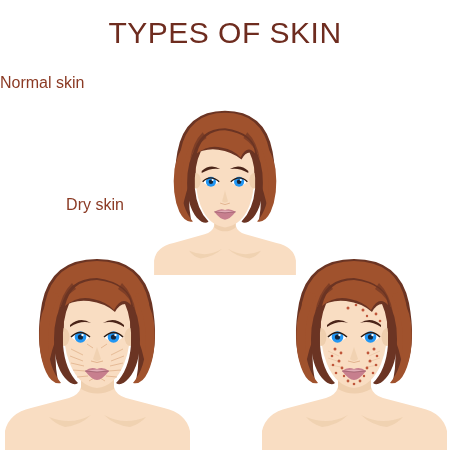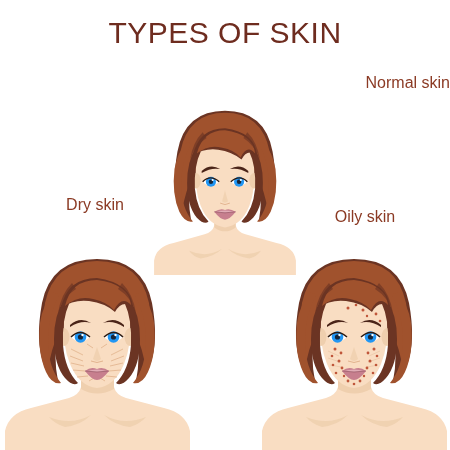--- a/index.html
+++ b/index.html
@@ -27,41 +27,40 @@
     color: #6e2c1f;
     white-space: nowrap;
   }
   .label {
     position: absolute;
     font-size: 16px;
     font-weight: 400;
     color: #8b3a24;
     white-space: nowrap;
   }
-  .label-normal { left: 0; top: 74px; width: 450px; text-align: right; }
+  .label-normal { left: 0; top: 74px; width: 450px; text-align: left; }
   .label-dry    { left: 10px; top: 196px; width: 170px; text-align: center; }
   .label-oily   { left: 280px; top: 208px; width: 170px; text-align: center; }
 
   .figure { position: absolute; }
   .fig-normal { left: 142px; top: 105px; width: 166px; height: 170px; }
   .fig-dry    { left: 5px;   top: 245px; width: 185px; height: 205px; }
   .fig-oily   { left: 262px; top: 245px; width: 185px; height: 205px; }
 
   .figure svg { display: block; width: 100%; height: 100%; overflow: visible; }
 </style>
 </head>
 <body>
 
 <div id="poster">
 
   <div class="title">TYPES OF SKIN</div>
 
   <div class="label label-normal">Normal skin</div>
   <div class="label label-dry">Dry skin</div>
-  <div class="label label-oily">Oily skin</div>
 
   <div class="figure fig-normal">
     <svg viewBox="0 0 166 175" xmlns="http://www.w3.org/2000/svg">
 
       <path d="M10 175 L10 160 Q12 146 30 142 L62 133 Q70 131 72 124 L72 108 L94 108 L94 124 Q96 131 104 133 L136 142 Q154 146 156 160 L156 175 Z" fill="#f9ddc2"></path>
 
       <path d="M72 100 L94 100 L94 126 Q83 134 72 126 Z" fill="#efcfae"></path>
 
       <path d="M46 150 Q64 158 80 148 Q72 156 58 158 Q50 156 46 150 Z" fill="#eccdab" opacity="0.75"></path>
       <path d="M120 150 Q102 158 86 148 Q94 156 108 158 Q116 156 120 150 Z" fill="#eccdab" opacity="0.75"></path>

